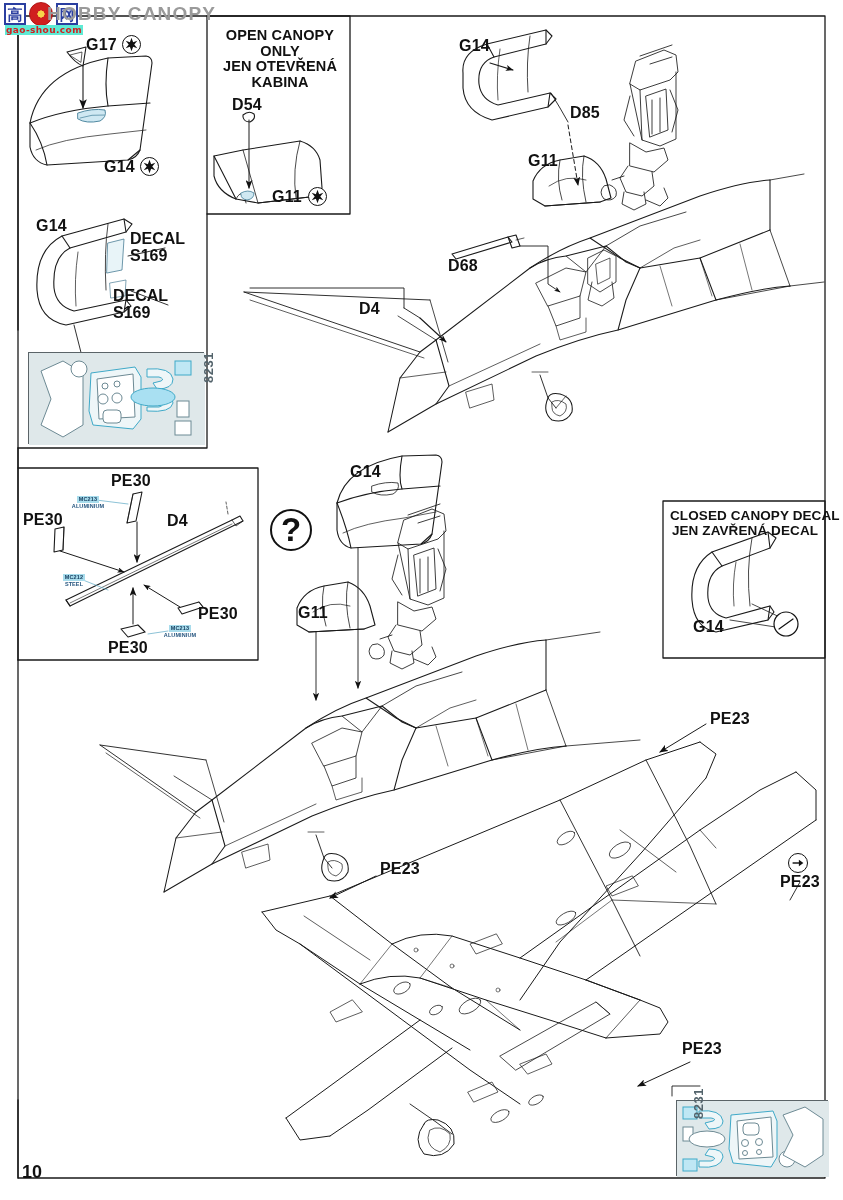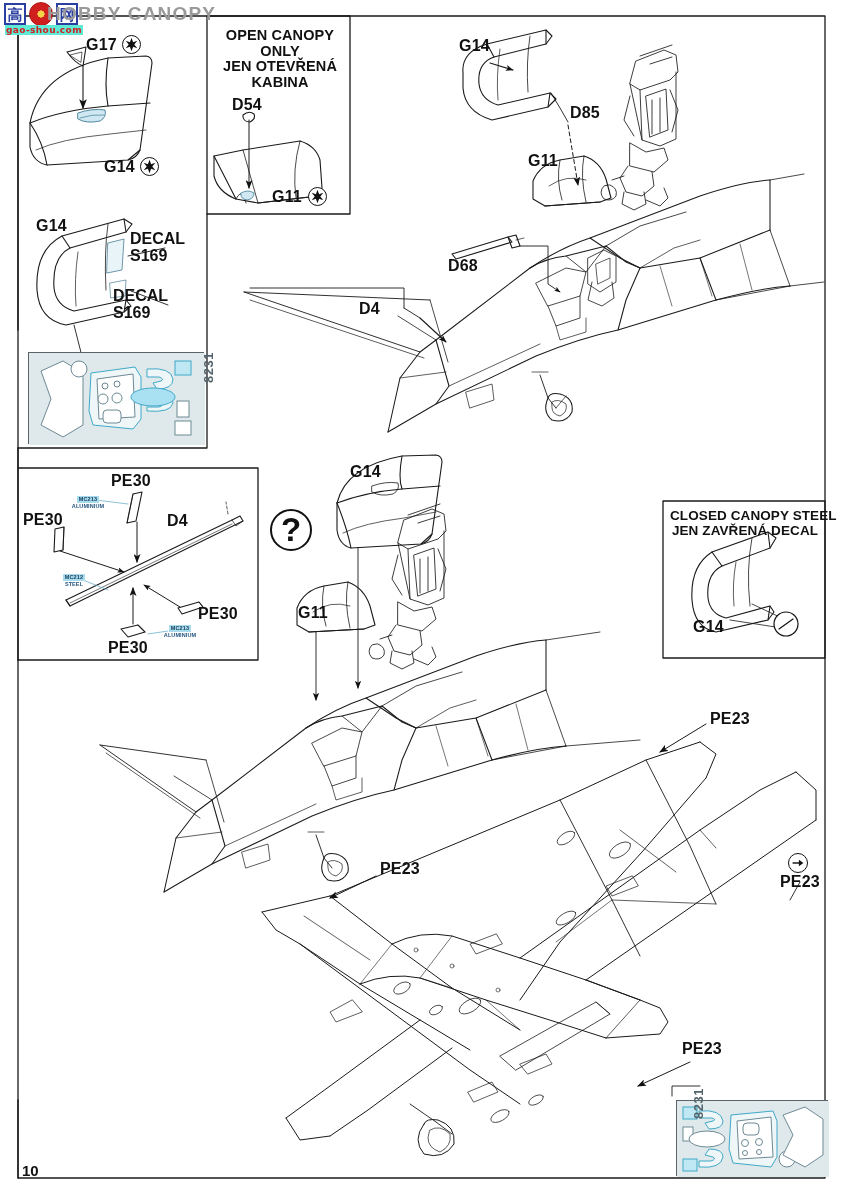--- a/index.html
+++ b/index.html
@@ -29,21 +29,21 @@
     position: absolute;
     font-family: "Liberation Sans", sans-serif;
     font-weight: bold;
     color: #111111;
     white-space: nowrap;
     line-height: 1.08;
   }
   .lbl.part { font-size: 16px; letter-spacing: 0.2px; }
   .lbl.decal { font-size: 16px; }
   .lbl.boxtitle { font-size: 14.5px; text-align: center; letter-spacing: 0.1px; }
-  .lbl.pagenum { font-size: 15px; }
+  .lbl.pagenum { font-size: 18px; }
   .paintchip {
     position: absolute;
     font-size: 5.5px;
     font-weight: bold;
     line-height: 1.25;
     color: #1a3a6b;
     text-align: center;
     white-space: nowrap;
   }
   .paintchip .code {
@@ -580,21 +580,21 @@
     <span class="nm">STEEL</span>
   </div>
   <div class="paintchip" style="left:150px; top:625px; width:60px;">
     <span class="code">MC213</span>
     <span class="nm">ALUMINIUM</span>
   </div>
 
   <div class="qmark" style="left:270px; top:509px;">?</div>
 
   <div class="lbl boxtitle" style="left:670px; top:509px; width:150px; font-size:13.5px;">
-    <div>CLOSED CANOPY STEEL</div>
+    <div>CLOSED CANOPY DECAL</div>
     <div>JEN ZAVŘENÁ DECAL</div>
   </div>
   <div class="lbl part" style="left:693px; top:618px;">G14</div>
 
   <div class="lbl part" style="left:350px; top:463px;">G14</div>
   <div class="lbl part" style="left:298px; top:604px;">G11</div>
 
   <div class="lbl part" style="left:380px; top:860px;">PE23</div>
   <div class="lbl part" style="left:710px; top:710px;">PE23</div>
   <div class="lbl part" style="left:682px; top:1040px;">PE23</div>

